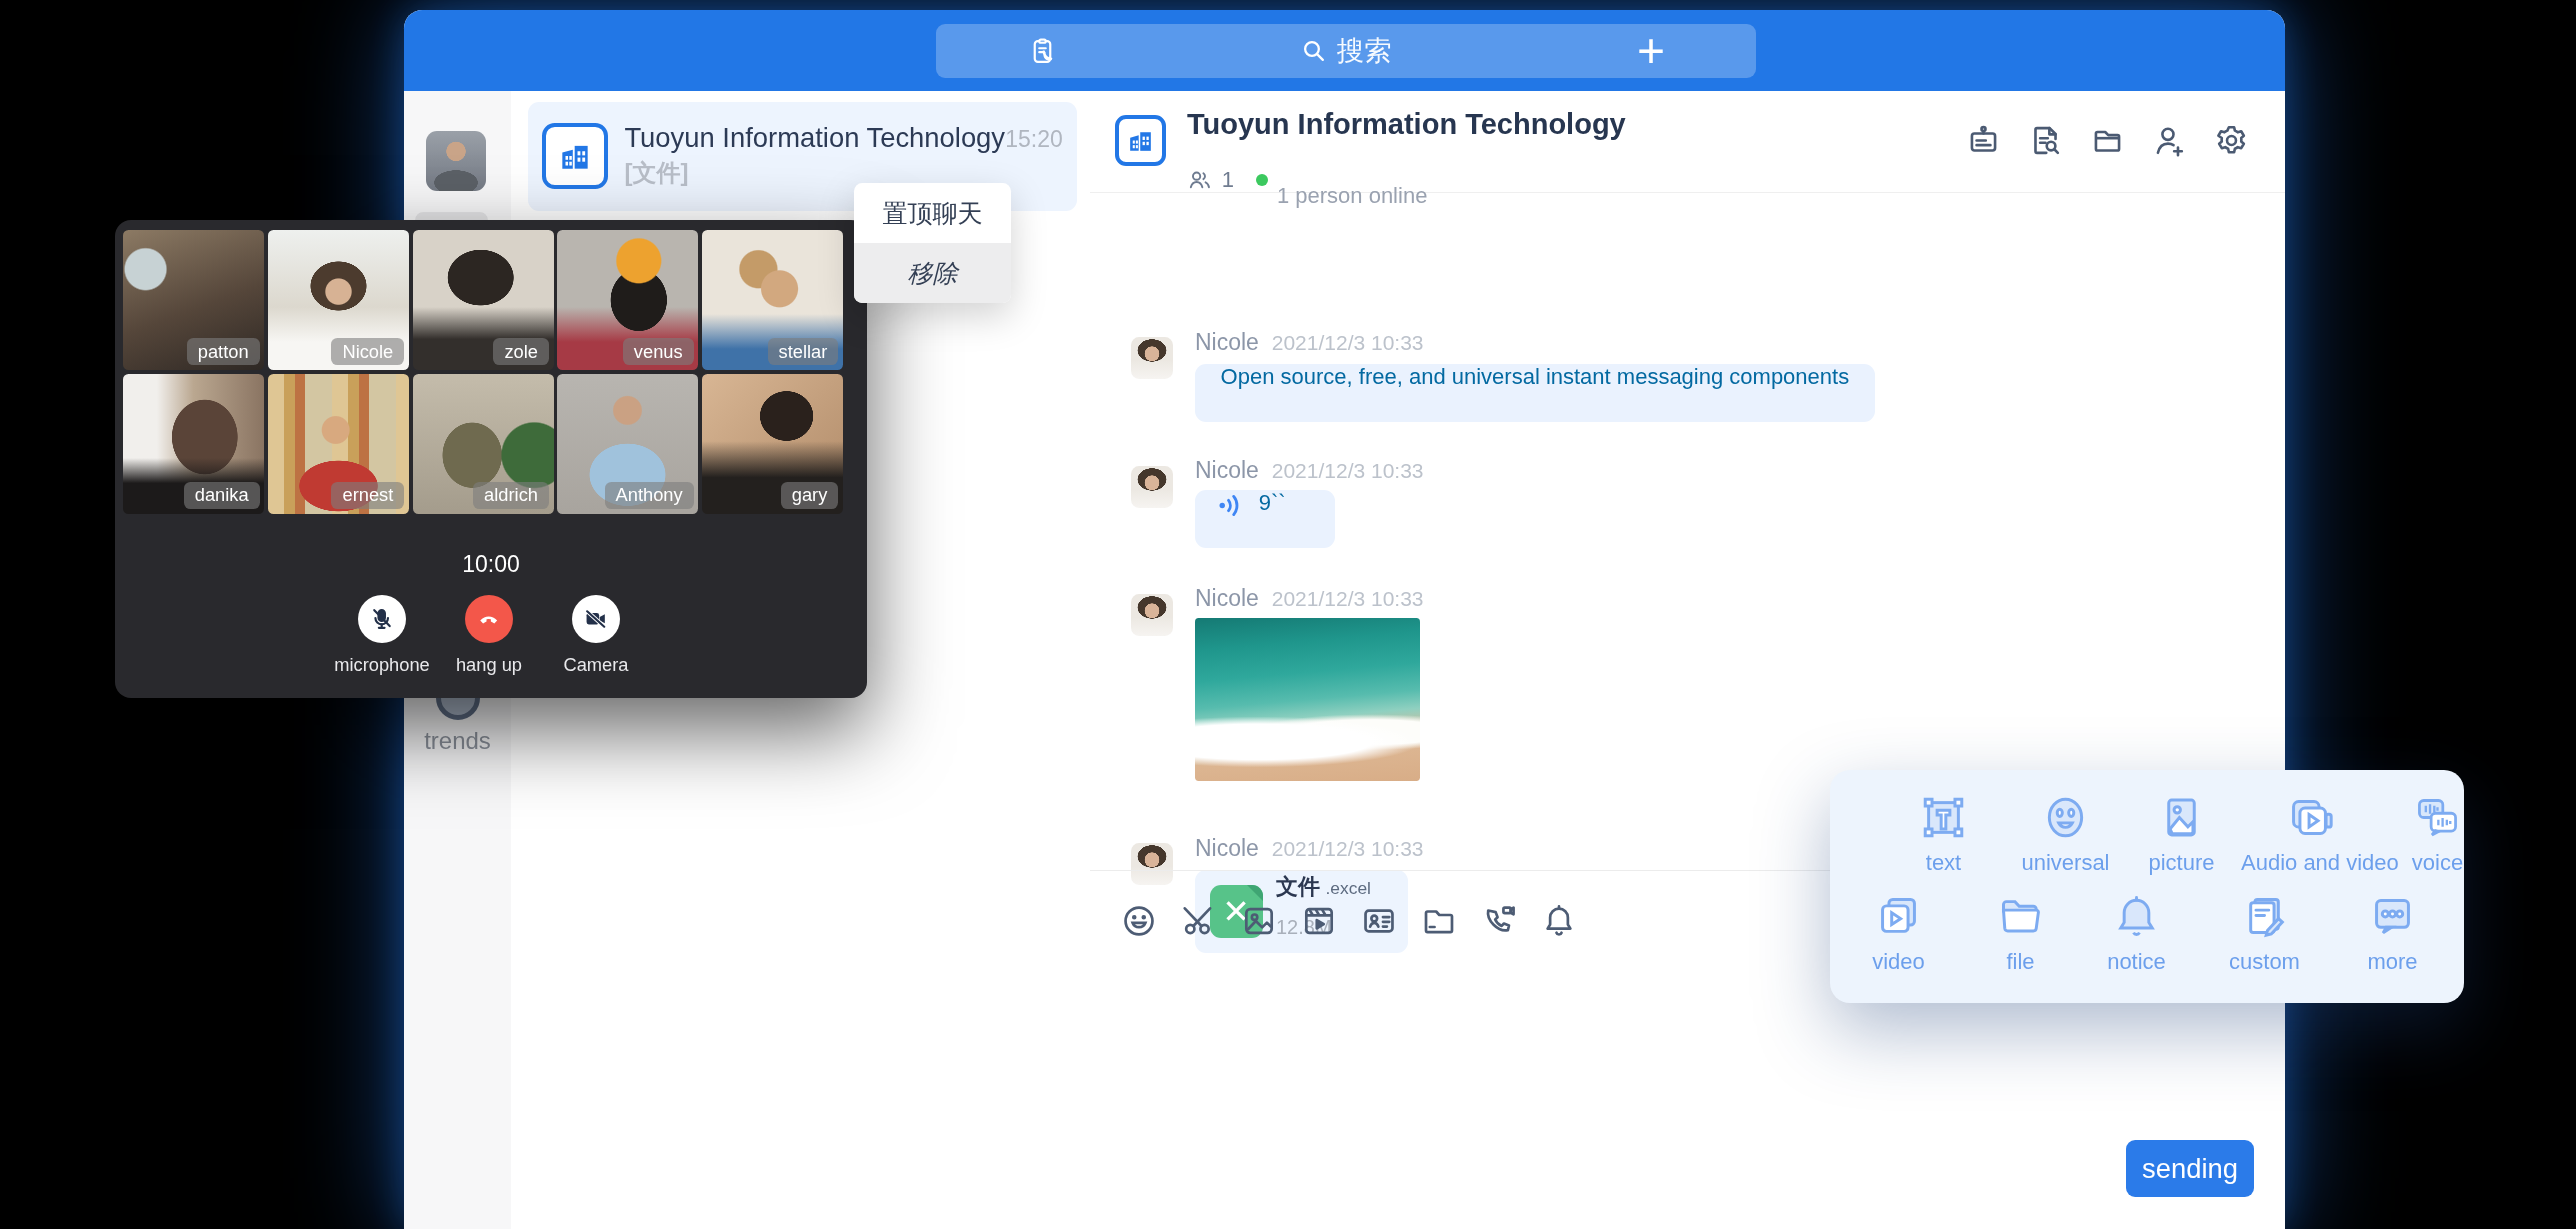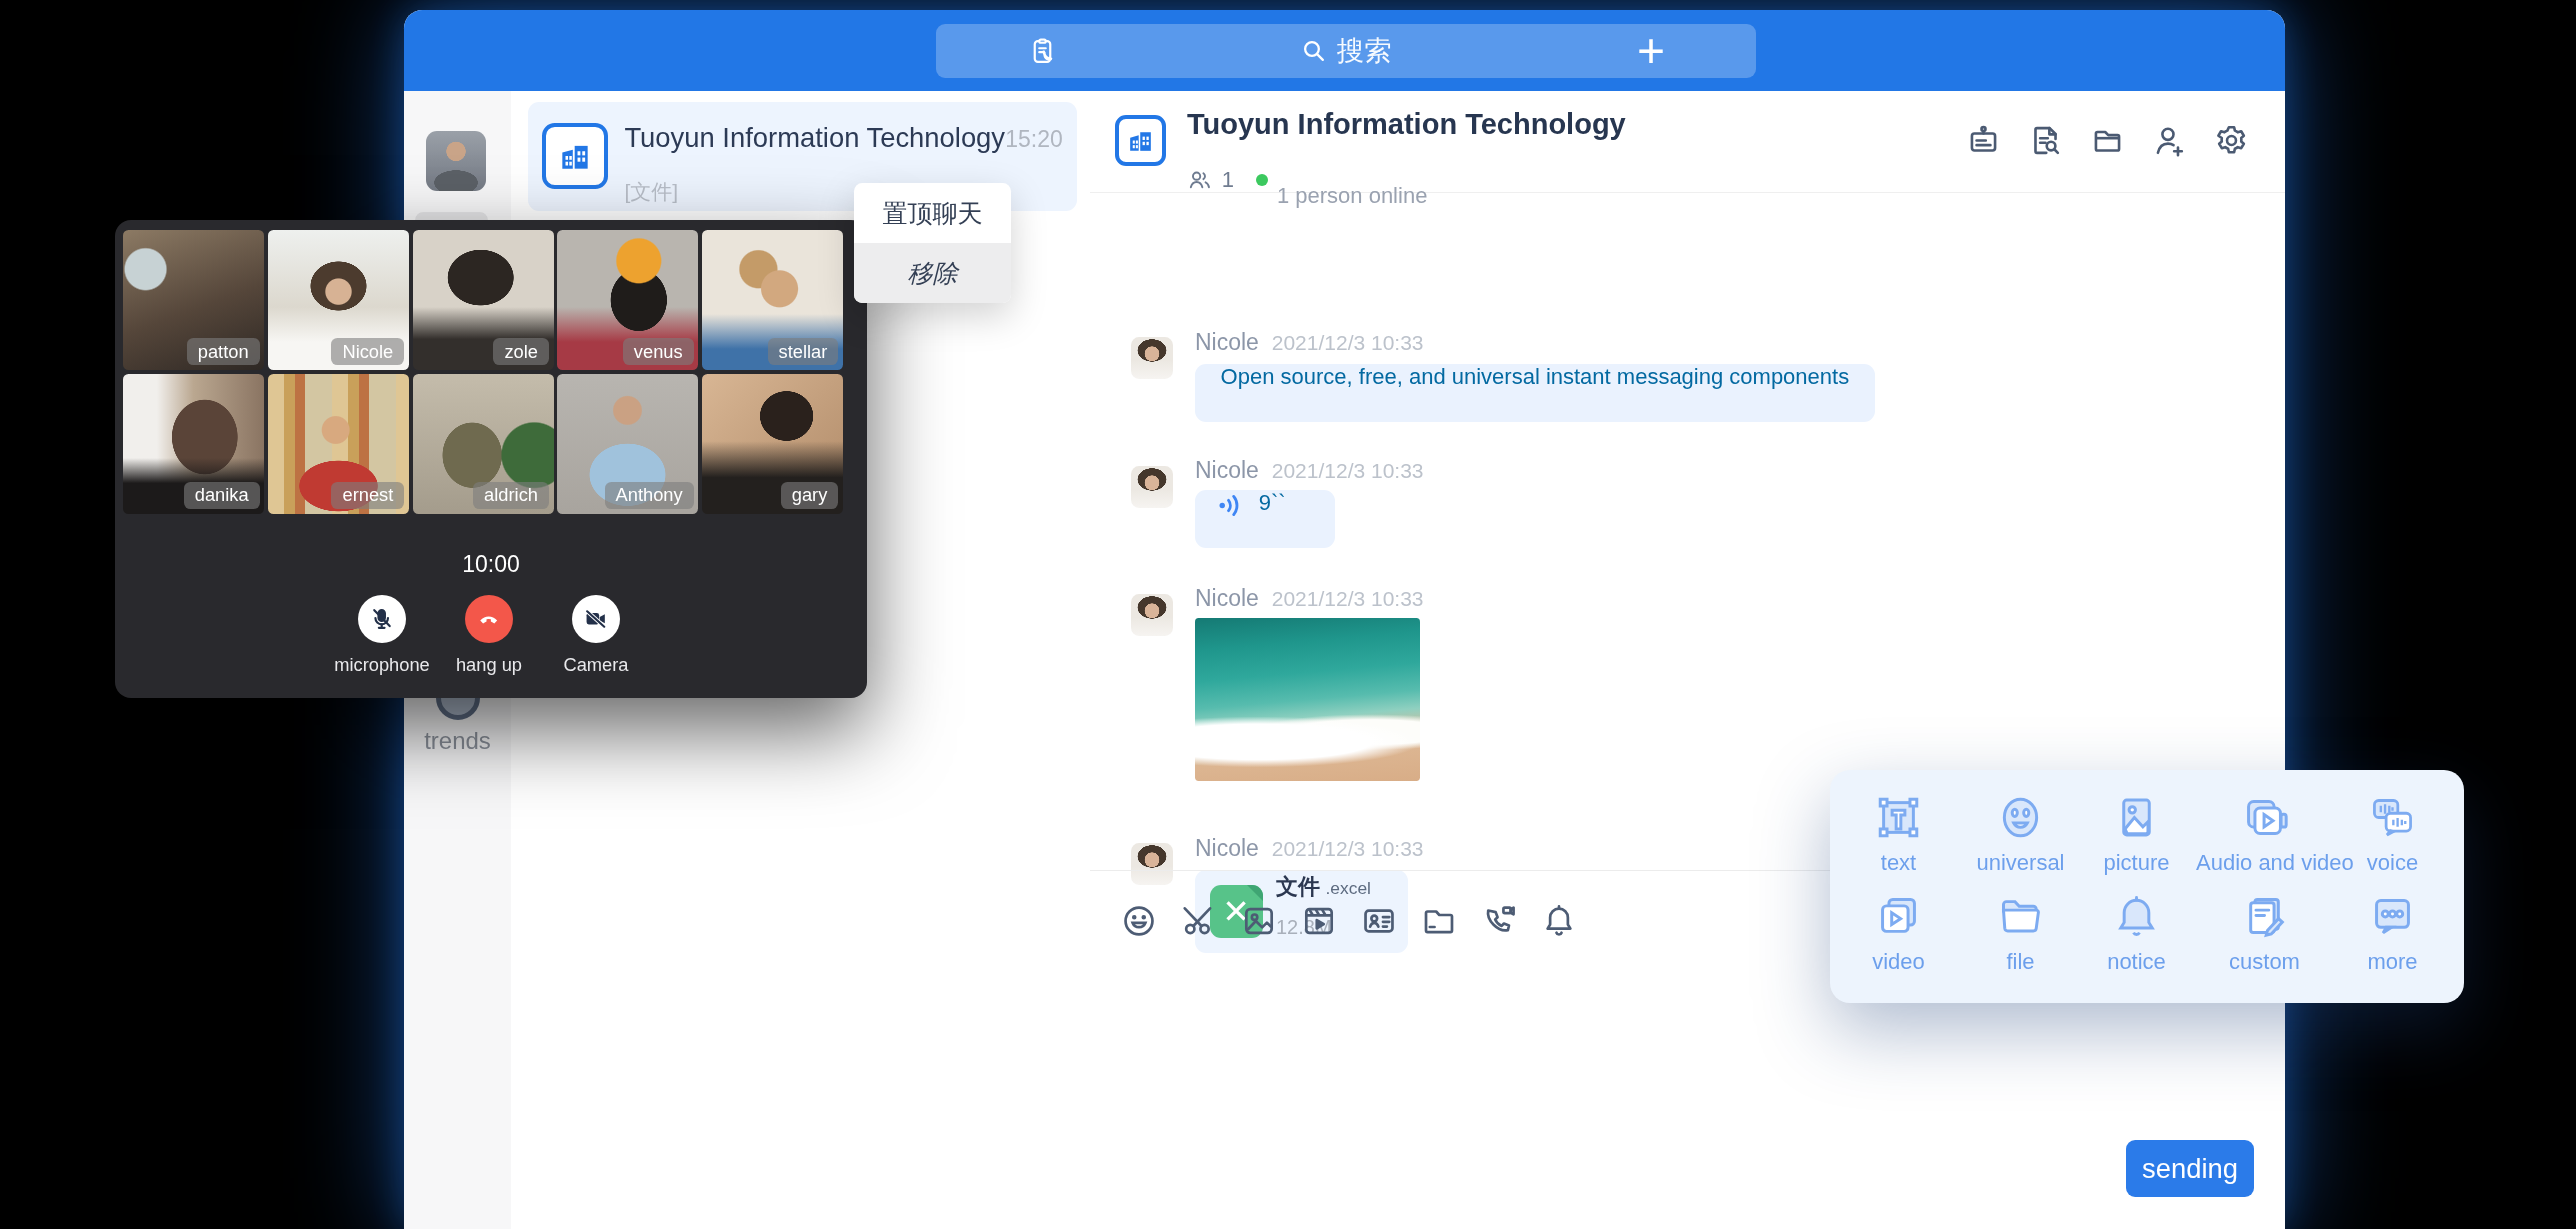--- a/index.html
+++ b/index.html
@@ -30,21 +30,21 @@
   .trends{position:absolute;left:0;top:585px;width:107px;text-align:center;}
   .trends-ring{width:44px;height:44px;border-radius:50%;border:5.5px solid #5f6e86;margin:0 auto;background:#aebacb;box-sizing:border-box;}
   .trends-label{margin-top:7.3px;font-size:24px;color:#8c929c;}
 
   
   .convlist{position:absolute;left:107px;top:81px;width:579px;bottom:0;background:#fff;}
   .conv-item{position:absolute;left:17.4px;top:11px;width:549px;height:109px;border-radius:11px;background:#edf4fe;}
   .conv-icon{position:absolute;left:13.7px;top:21px;width:66px;height:66px;border-radius:12.8px;border:4.6px solid #2277e6;box-sizing:border-box;background:#fff;
     display:flex;align-items:center;justify-content:center;}
   .conv-title{position:absolute;left:96px;top:20px;font-size:27.4px;color:#2c3a55;font-weight:500;white-space:nowrap;}
-  .conv-preview{position:absolute;left:96px;top:76px;font-size:21px;color:#b8bec8;}
+  .conv-preview{position:absolute;left:96px;top:55px;font-size:24px;color:#b8bec8;font-weight:bold;}
   .conv-time{position:absolute;right:14.6px;top:24px;font-size:23px;color:#b0b6c0;}
   .conv-time2{position:absolute;left:611px;top:209px;font-size:23px;color:#b0b6c0;}
 
   
   .main{position:absolute;left:686px;top:81px;right:0;bottom:0;background:#fff;}
   .chat-header{position:absolute;left:0;top:0;right:0;height:101px;border-bottom:1.8px solid #efefef;}
   .chat-icon{position:absolute;left:25px;top:24px;width:51px;height:51px;border-radius:11px;border:4.6px solid #2277e6;box-sizing:border-box;
     display:flex;align-items:center;justify-content:center;background:#fff;}
   .chat-title{position:absolute;left:97px;top:16.5px;font-size:29px;color:#273650;font-weight:600;white-space:nowrap;}
   .chat-meta{position:absolute;left:97px;top:60px;display:flex;align-items:center;gap:9.1px;font-size:22px;color:#707c90;}
@@ -114,21 +114,21 @@
     box-shadow:0 12.8px 37px rgba(0,0,0,.18);}
   .menu-item{height:60px;display:flex;align-items:center;justify-content:center;font-size:25px;color:#333f54;}
   .menu-item.hover{background:#ededee;font-style:italic;}
 
   
   .panel{position:absolute;left:1830px;top:770px;width:634px;height:233px;border-radius:20px;background:#edf4fd;
     box-shadow:0 27.4px 73px rgba(30,64,120,.35);}
   .pitem{position:absolute;width:137px;text-align:center;}
   .pitem .picon{width:51px;height:51px;margin:0 auto;}
   .pitem .plabel{margin-top:7.3px;font-size:22px;color:#6c9fec;white-space:nowrap;}
-  .prow1{top:22px;} .prow2{top:121px;}
+  .prow1{top:22px;padding-left:45px;} .prow2{top:121px;}
   .pc1{left:0px;} .pc2{left:122px;} .pc3{left:238px;} .pc4{left:366px;} .pc5{left:494px;}
 
   svg{display:block;}
 </style>
 </head>
 <body>
 
 <div class="window">
 
   <div class="topbar">

